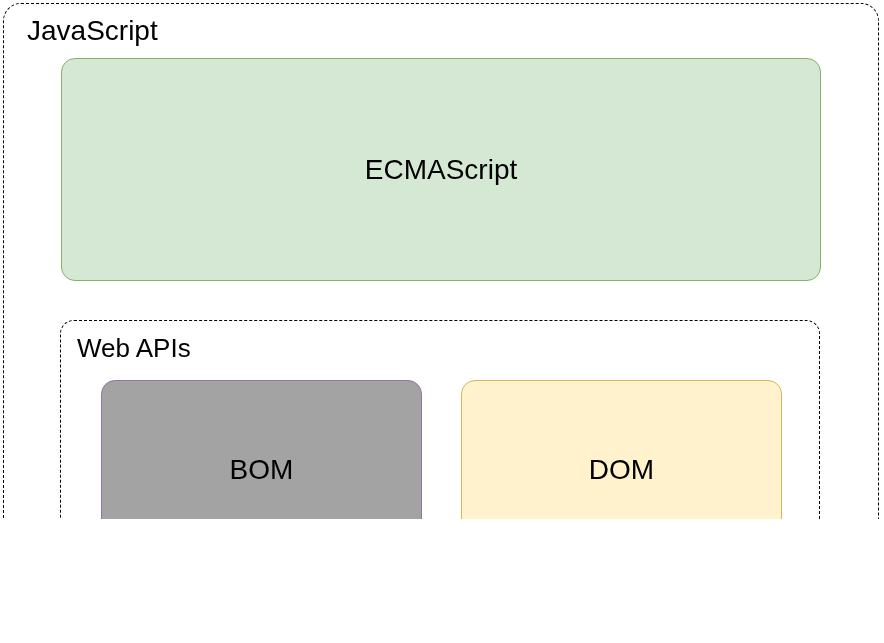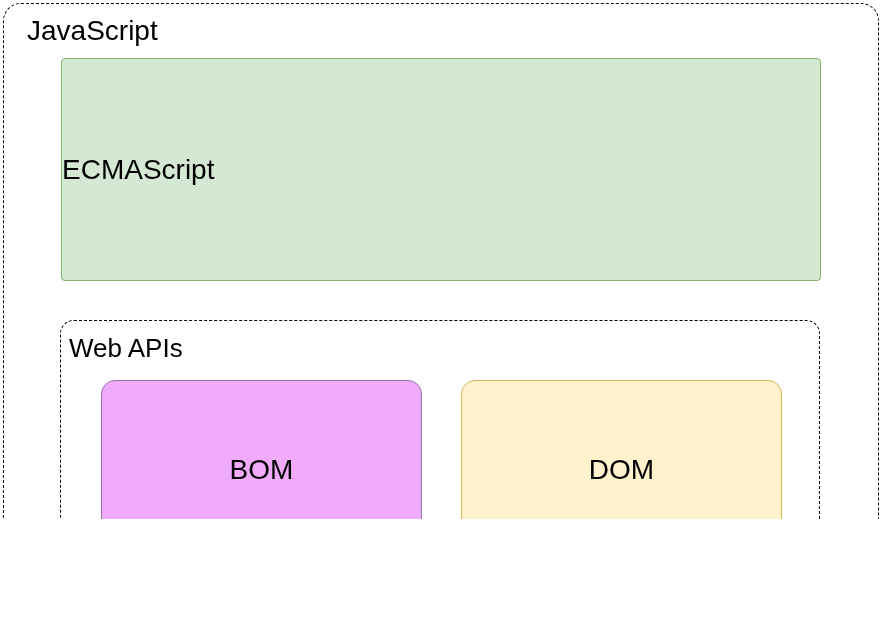--- a/index.html
+++ b/index.html
@@ -37,36 +37,37 @@
     line-height: 1.15;
     white-space: nowrap;
   }
   .ecmascript-box {
     position: absolute;
     left: 57px;
     top: 54px;
     width: 760px;
     height: 223px;
     border: 1px solid;
-    border-radius: 4px;
+    border-radius: 14px;
     box-sizing: border-box;
     display: flex;
     align-items: center;
+    justify-content: center;
     font-size: 28px;
   }
   .webapis-container {
     left: 56px;
     top: 316px;
     width: 760px;
     height: 281px;
     border-radius: 14px;
   }
   .webapis-label {
     position: absolute;
-    left: 8px;
+    left: 16px;
     top: 13px;
     font-size: 26px;
     line-height: 1.15;
     white-space: nowrap;
   }
   .inner-box {
     position: absolute;
     top: 59px;
     width: 321px;
     height: 180px;
@@ -91,21 +92,21 @@
     <div class="outer-label">JavaScript</div>
 
     <div class="ecmascript-box" style="background-color: rgb(213, 232, 212); border-color: rgb(130, 179, 102);">
       <span>ECMAScript</span>
     </div>
 
     <div class="container-dashed webapis-container">
 
       <div class="webapis-label">Web APIs</div>
 
-      <div class="inner-box bom-box" style="background-color: #f0abfc; border-color: rgb(150, 115, 166);">
+      <div class="inner-box bom-box" style="background-color: #a3a3a3; border-color: rgb(150, 115, 166);">
         <span>BOM</span>
       </div>
 
       <div class="inner-box dom-box" style="background-color: rgb(255, 242, 204); border-color: rgb(214, 182, 86);">
         <span>DOM</span>
       </div>
 
     </div>
   </div>
 </div>

